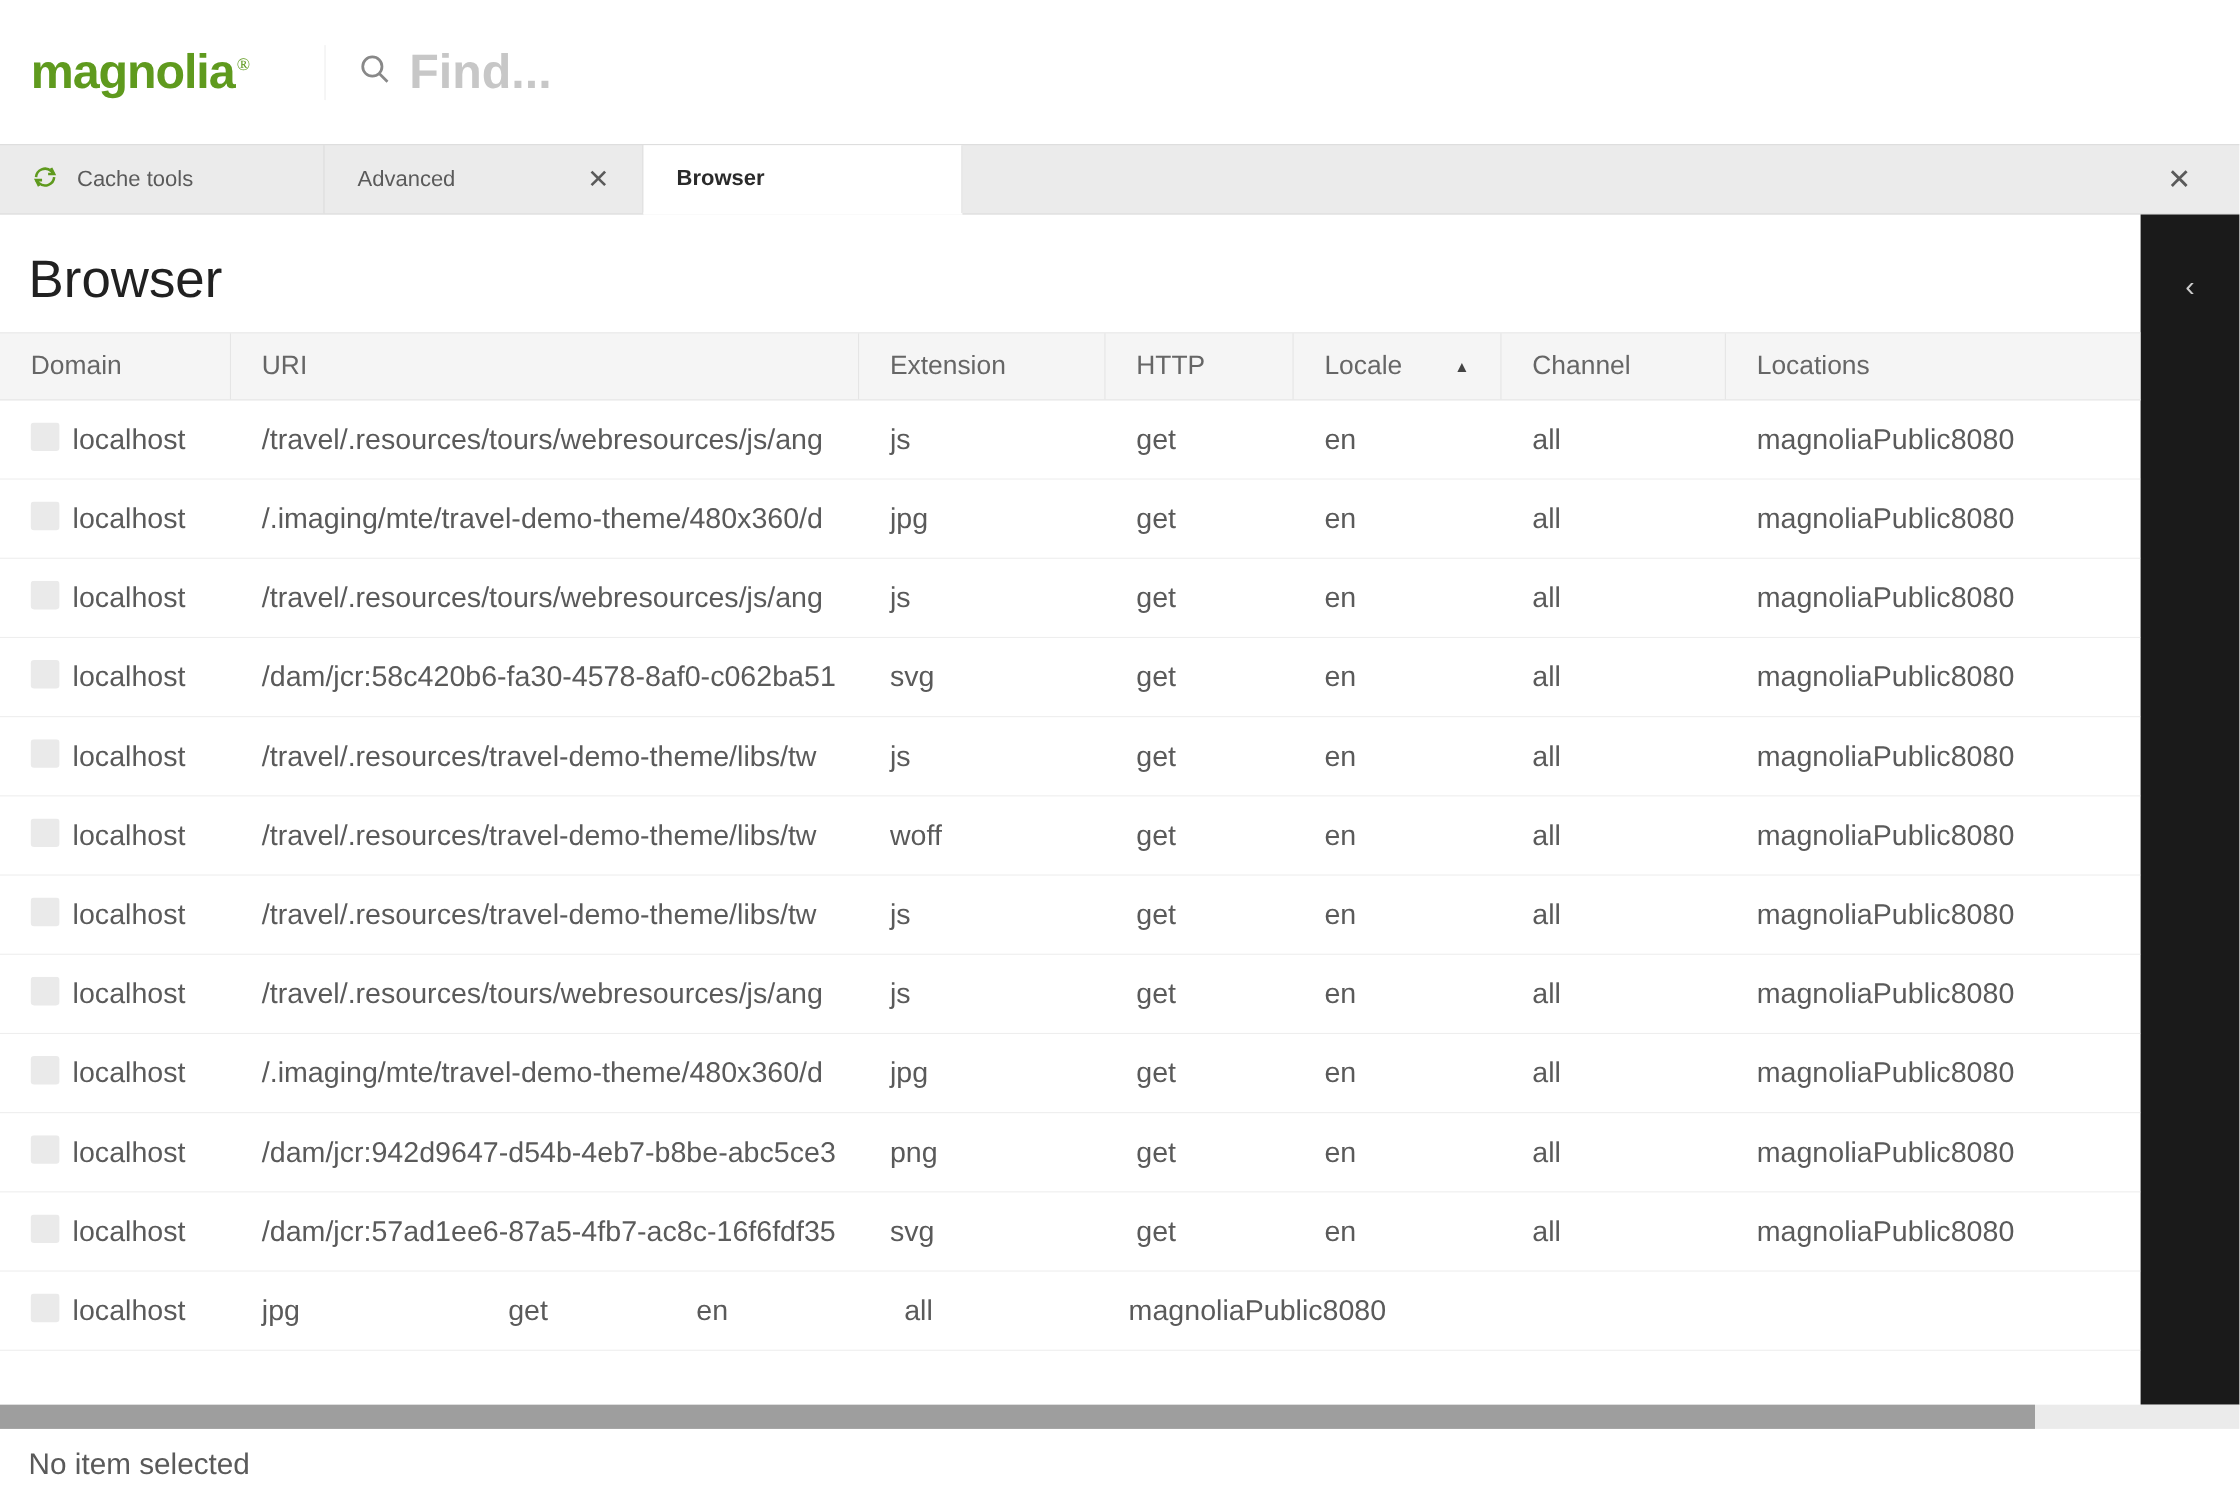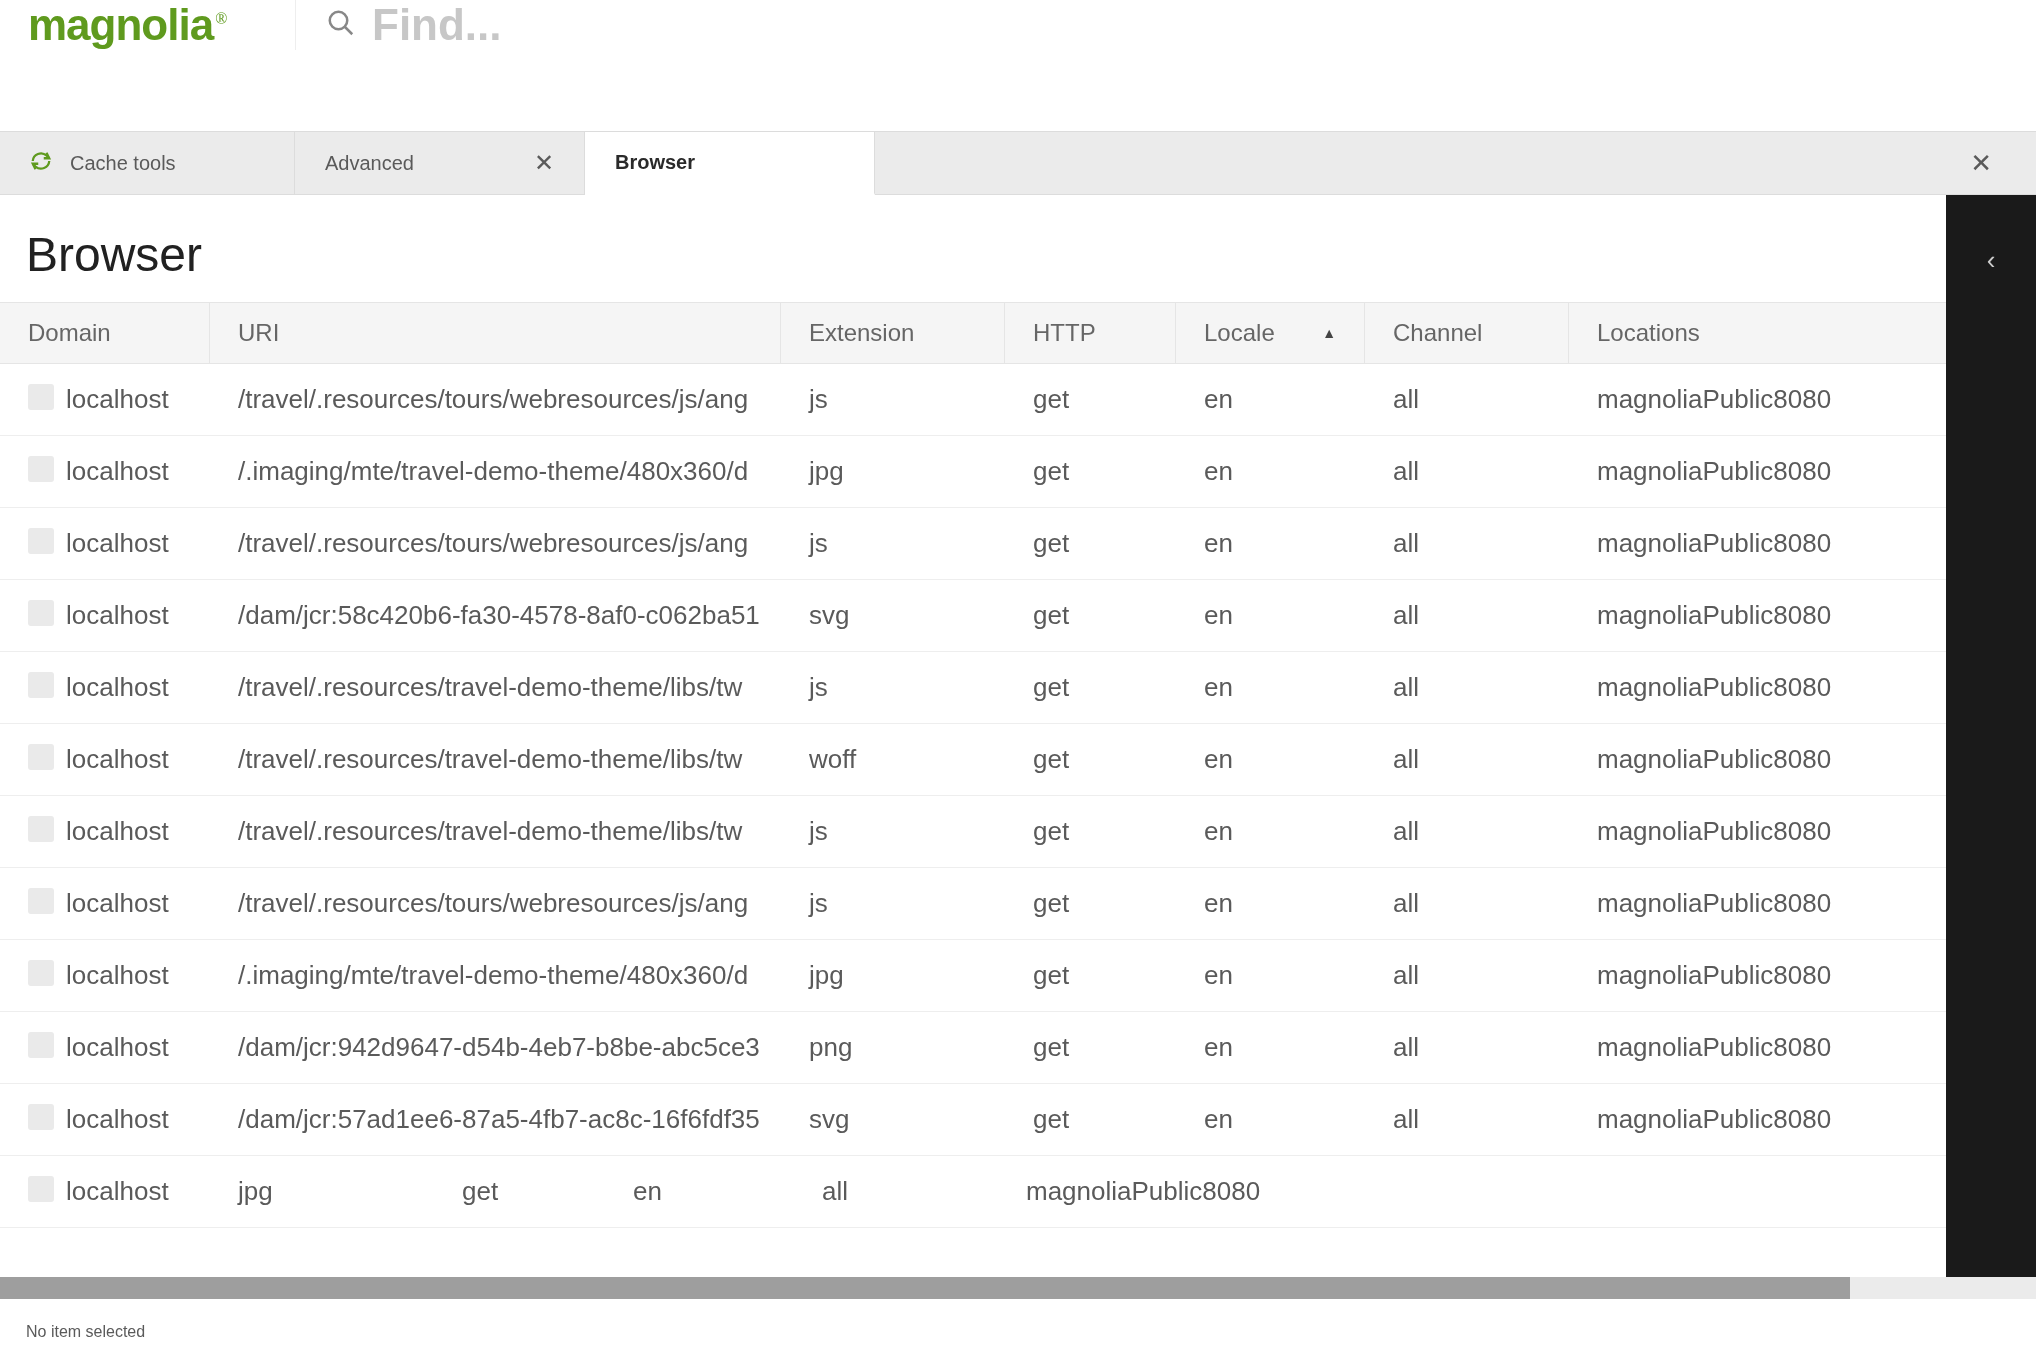--- a/index.html
+++ b/index.html
@@ -8,21 +8,21 @@
     background: #fff;
     color: #5a5a5a;
     width: 2036px;
     height: 1364px;
     overflow: hidden;
     position: relative;
   }
   .header {
     height: 131px;
     display: flex;
-    align-items: flex-start;
+    align-items: center;
     background: #fff;
   }
   .logo {
     display: flex;
     align-items: center;
     padding-left: 28px;
     width: 295px;
     font-family: Georgia, serif;
   }
   .logo-text {
@@ -179,21 +179,21 @@
   .hscroll-thumb {
     height: 100%;
     width: 1850px;
     background: #9e9e9e;
   }
   .status-bar {
     height: 65px;
     display: flex;
     align-items: center;
     padding: 0 26px;
-    font-size: 16px;
+    font-size: 27px;
     color: #5a5a5a;
     background: #fff;
   }
   .table-body::-webkit-scrollbar { width: 14px; }
   .table-body::-webkit-scrollbar-thumb { background: #b0b0b0; border-radius: 3px; }
 </style>
 </head>
 <body>
 
 <div class="header">

